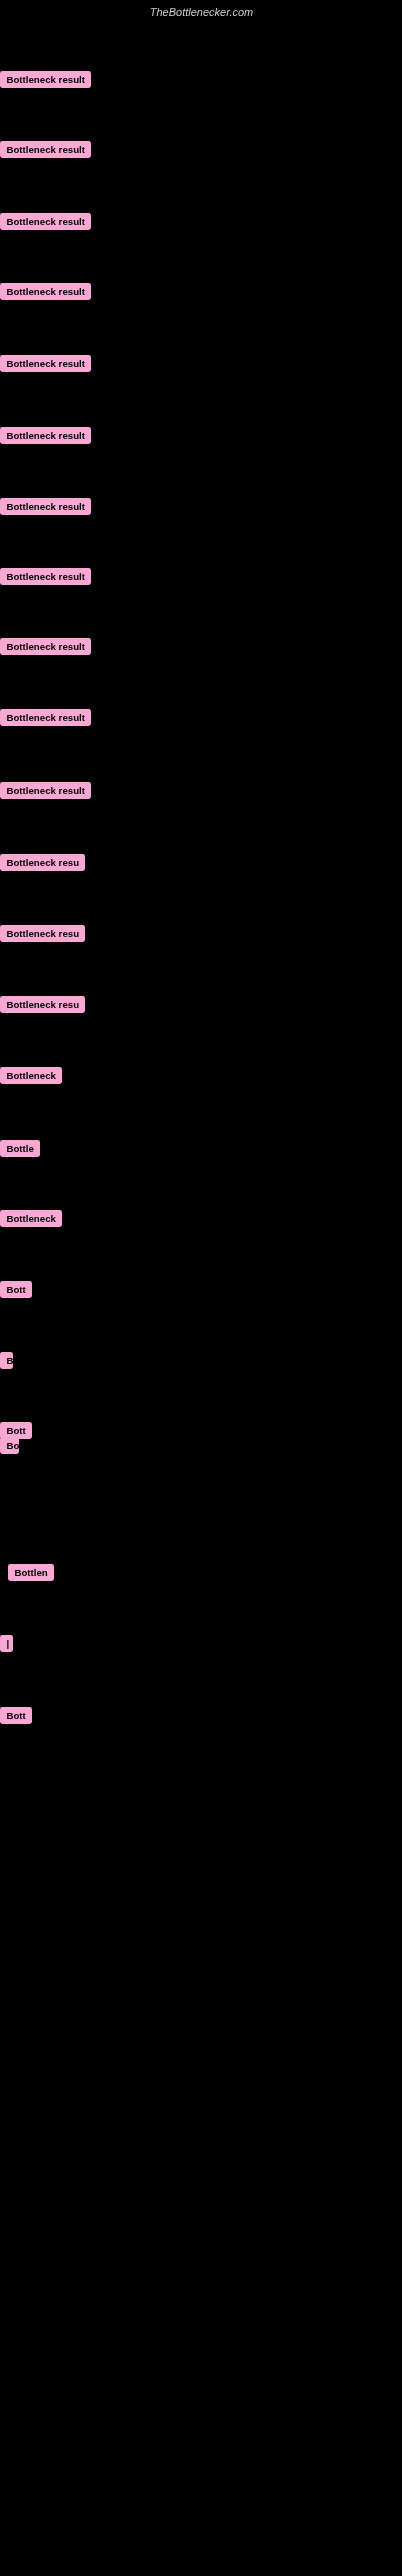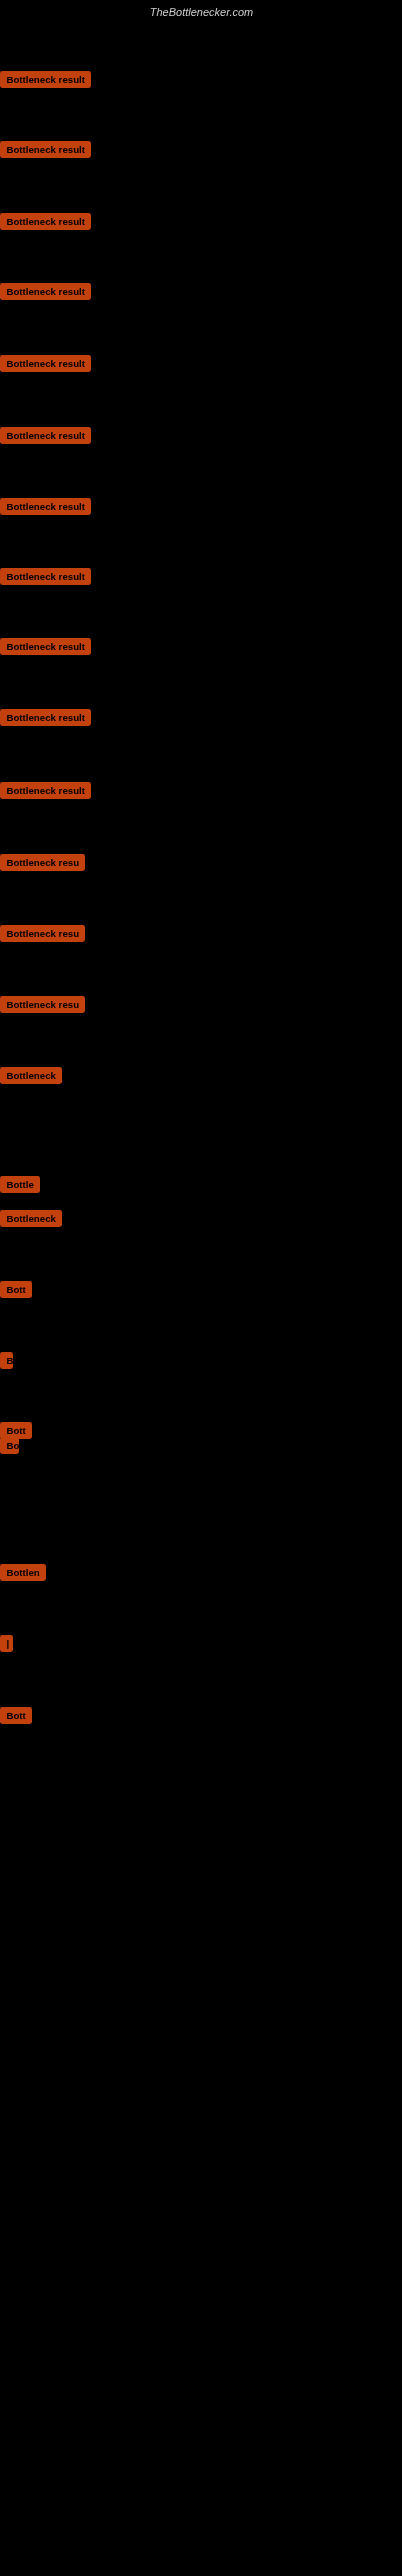--- a/index.html
+++ b/index.html
@@ -16,21 +16,21 @@
     }
     .site-title {
       text-align: center;
       color: #ccc;
       font-size: 11px;
       padding: 6.4px 0;
       font-style: italic;
     }
     .bottleneck-badge {
       display: inline-block;
-      background-color: #c2410c;
+      background-color: #f9a8d4;
       color: #000;
       font-size: 9.7px;
       font-weight: bold;
       padding: 3.2px 6.4px;
       border-radius: 2.4px;
       white-space: nowrap;
       overflow: hidden;
     }
     .badge-row {
       position: absolute;
@@ -51,23 +51,23 @@
     <div class="badge-row" style="top: 402px; left: 0px;"><span class="bottleneck-badge" style="max-width: 125px;">Bottleneck result</span></div>
     <div class="badge-row" style="top: 473px; left: 0px;"><span class="bottleneck-badge" style="max-width: 125px;">Bottleneck result</span></div>
     <div class="badge-row" style="top: 543px; left: 0px;"><span class="bottleneck-badge" style="max-width: 124px;">Bottleneck result</span></div>
     <div class="badge-row" style="top: 613px; left: 0px;"><span class="bottleneck-badge" style="max-width: 121px;">Bottleneck result</span></div>
     <div class="badge-row" style="top: 684px; left: 0px;"><span class="bottleneck-badge" style="max-width: 121px;">Bottleneck result</span></div>
     <div class="badge-row" style="top: 757px; left: 0px;"><span class="bottleneck-badge" style="max-width: 119px;">Bottleneck result</span></div>
     <div class="badge-row" style="top: 829px; left: 0px;"><span class="bottleneck-badge" style="max-width: 105px;">Bottleneck resu</span></div>
     <div class="badge-row" style="top: 900px; left: 0px;"><span class="bottleneck-badge" style="max-width: 103px;">Bottleneck resu</span></div>
     <div class="badge-row" style="top: 971px; left: 0px;"><span class="bottleneck-badge" style="max-width: 101px;">Bottleneck resu</span></div>
     <div class="badge-row" style="top: 1042px; left: 0px;"><span class="bottleneck-badge" style="max-width: 72px;">Bottleneck</span></div>
-    <div class="badge-row" style="top: 1115px; left: 0px;"><span class="bottleneck-badge" style="max-width: 44px; margin-top: 36px;">Bottle</span></div>
+    <div class="badge-row" style="top: 1115px; left: 0px;"><span class="bottleneck-badge" style="max-width: 44px;">Bottle</span></div>
     <div class="badge-row" style="top: 1185px; left: 0px;"><span class="bottleneck-badge" style="max-width: 71px;">Bottleneck</span></div>
     <div class="badge-row" style="top: 1256px; left: 0px;"><span class="bottleneck-badge" style="max-width: 32px;">Bott</span></div>
     <div class="badge-row" style="top: 1327px; left: 0px;"><span class="bottleneck-badge" style="max-width: 13px;">B</span></div>
     <div class="badge-row" style="top: 1397px; left: 0px;"><span class="bottleneck-badge" style="max-width: 34px;">Bott</span></div>
     <div class="badge-row" style="top: 1412px; left: 0px;"><span class="bottleneck-badge" style="max-width: 19.3px;">Bo</span></div>
-    <div class="badge-row" style="top: 1539px; left: 0px;"><span class="bottleneck-badge" style="max-width: 50px;">Bottlen</span></div>
+    <div class="badge-row" style="top: 1539px; left: 8px;"><span class="bottleneck-badge" style="max-width: 50px;">Bottlen</span></div>
     <div class="badge-row" style="top: 1610px; left: 0px;"><span class="bottleneck-badge" style="max-width: 6.4px;">|</span></div>
     <div class="badge-row" style="top: 1682px; left: 0px;"><span class="bottleneck-badge" style="max-width: 32px;">Bott</span></div>
   </div>
 
 
 </body></html>

